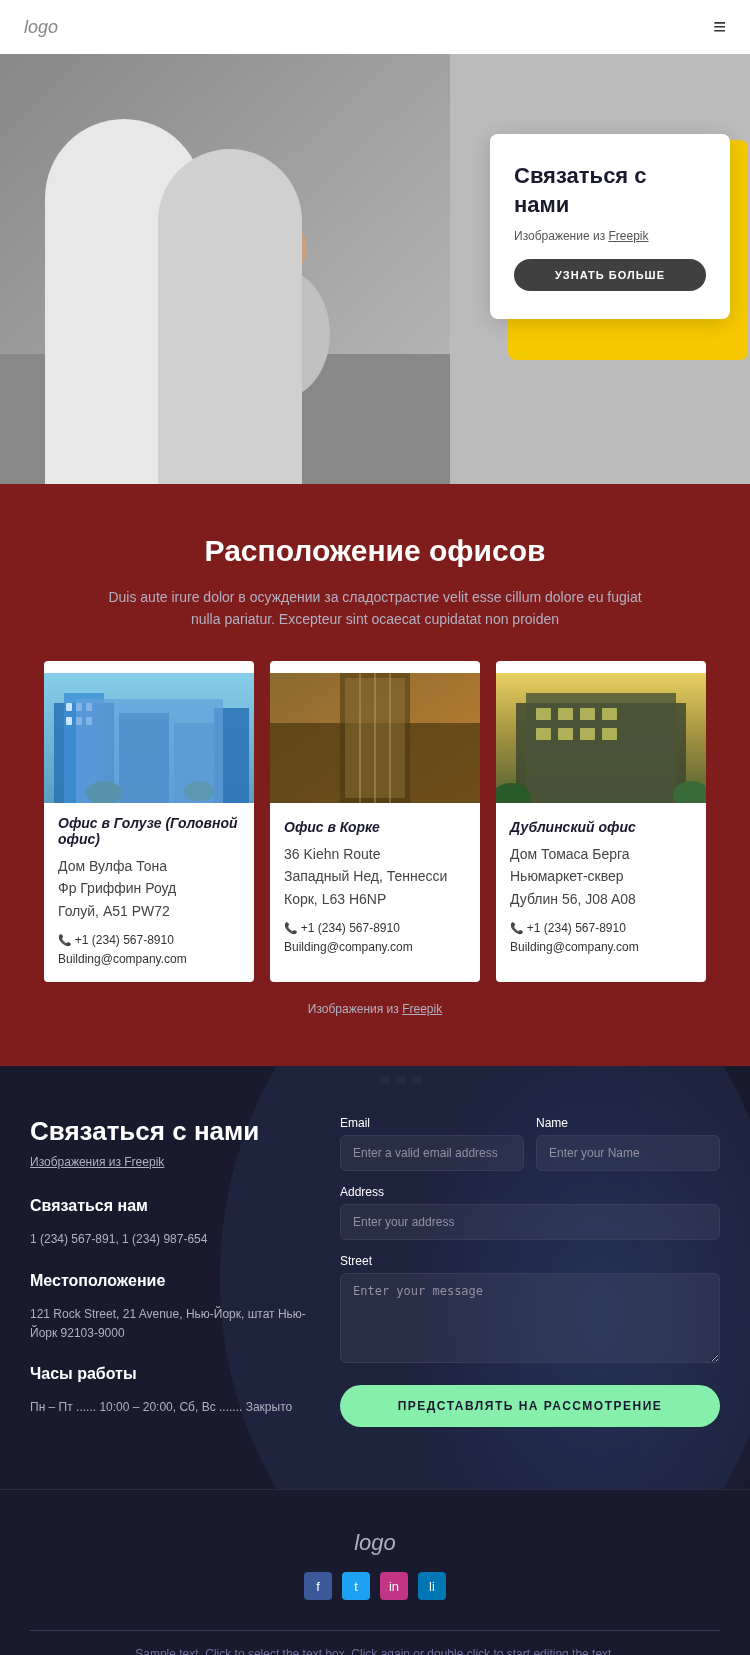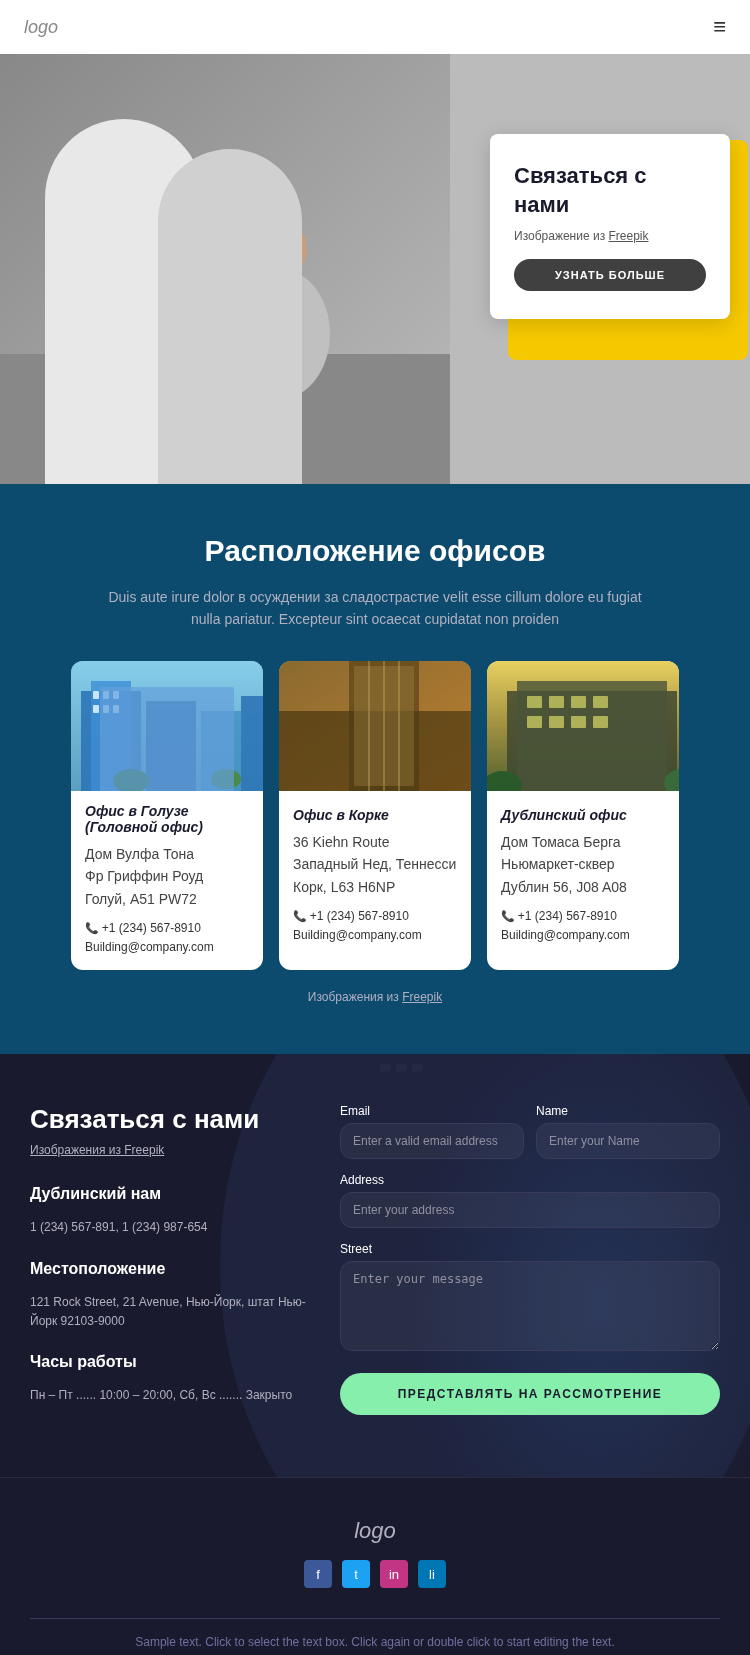--- a/index.html
+++ b/index.html
@@ -91,21 +91,21 @@
       font-weight: 700;
       letter-spacing: 1px;
       text-transform: uppercase;
       cursor: pointer;
       border: none;
       width: 100%;
     }
 
     
     .offices-section {
-      background: #0c4a6e;
+      background: #7f1d1d;
       padding: 50px 30px;
       text-align: center;
     }
     .offices-section h2 {
       color: #fff;
       font-size: 30px;
       font-weight: 700;
       margin-bottom: 18px;
     }
     .offices-section p {
@@ -115,23 +115,23 @@
       max-width: 560px;
       margin: 0 auto 30px;
     }
     .offices-cards {
       display: flex;
       gap: 16px;
       justify-content: center;
     }
     .office-card {
       background: #fff;
-      border-radius: 12px;
-      width: 192px;
-      padding: 0 0 16px 0;
+      border-radius: 4px;
+      width: 210px;
+      padding: 12px 0 16px 0;
       overflow: hidden;
       text-align: left;
     }
     
     .office-img-1 {
       background: linear-gradient(135deg, #5b9bd5 0%, #2e75b6 40%, #8ab4d6 70%, #c5e0f4 100%);
       width: 100%; height: 130px;
       position: relative;
     }
     .office-img-1::before {
@@ -239,21 +239,21 @@
       display: block;
       color: #fff;
       font-size: 12px;
       margin-bottom: 5px;
     }
     .form-group input,
     .form-group textarea {
       width: 100%;
       padding: 10px 12px;
       border: 1px solid #3a3a5a;
-      border-radius: 12px;
+      border-radius: 6px;
       background: rgba(255,255,255,0.05);
       color: #fff;
       font-size: 12px;
       outline: none;
     }
     .form-group input::placeholder,
     .form-group textarea::placeholder {
       color: #9090a0;
     }
     .form-group textarea {
@@ -491,21 +491,21 @@
   </svg>
 
   <div class="contact-inner">
     <div class="contact-left">
       <h2>Связаться с нами</h2>
       <div class="contact-left attribution">
         <span>Изображения из Freepik</span>
       </div>
 
       <div class="contact-info-block">
-        <h4>Дублинский нам</h4>
+        <h4>Связаться нам</h4>
         <p>1 (234) 567-891, 1 (234) 987-654</p>
       </div>
 
       <div class="contact-info-block">
         <h4>Местоположение</h4>
         <p>121 Rock Street, 21 Avenue, Нью-Йорк, штат Нью-Йорк 92103-9000</p>
       </div>
 
       <div class="contact-info-block">
         <h4>Часы работы</h4>

